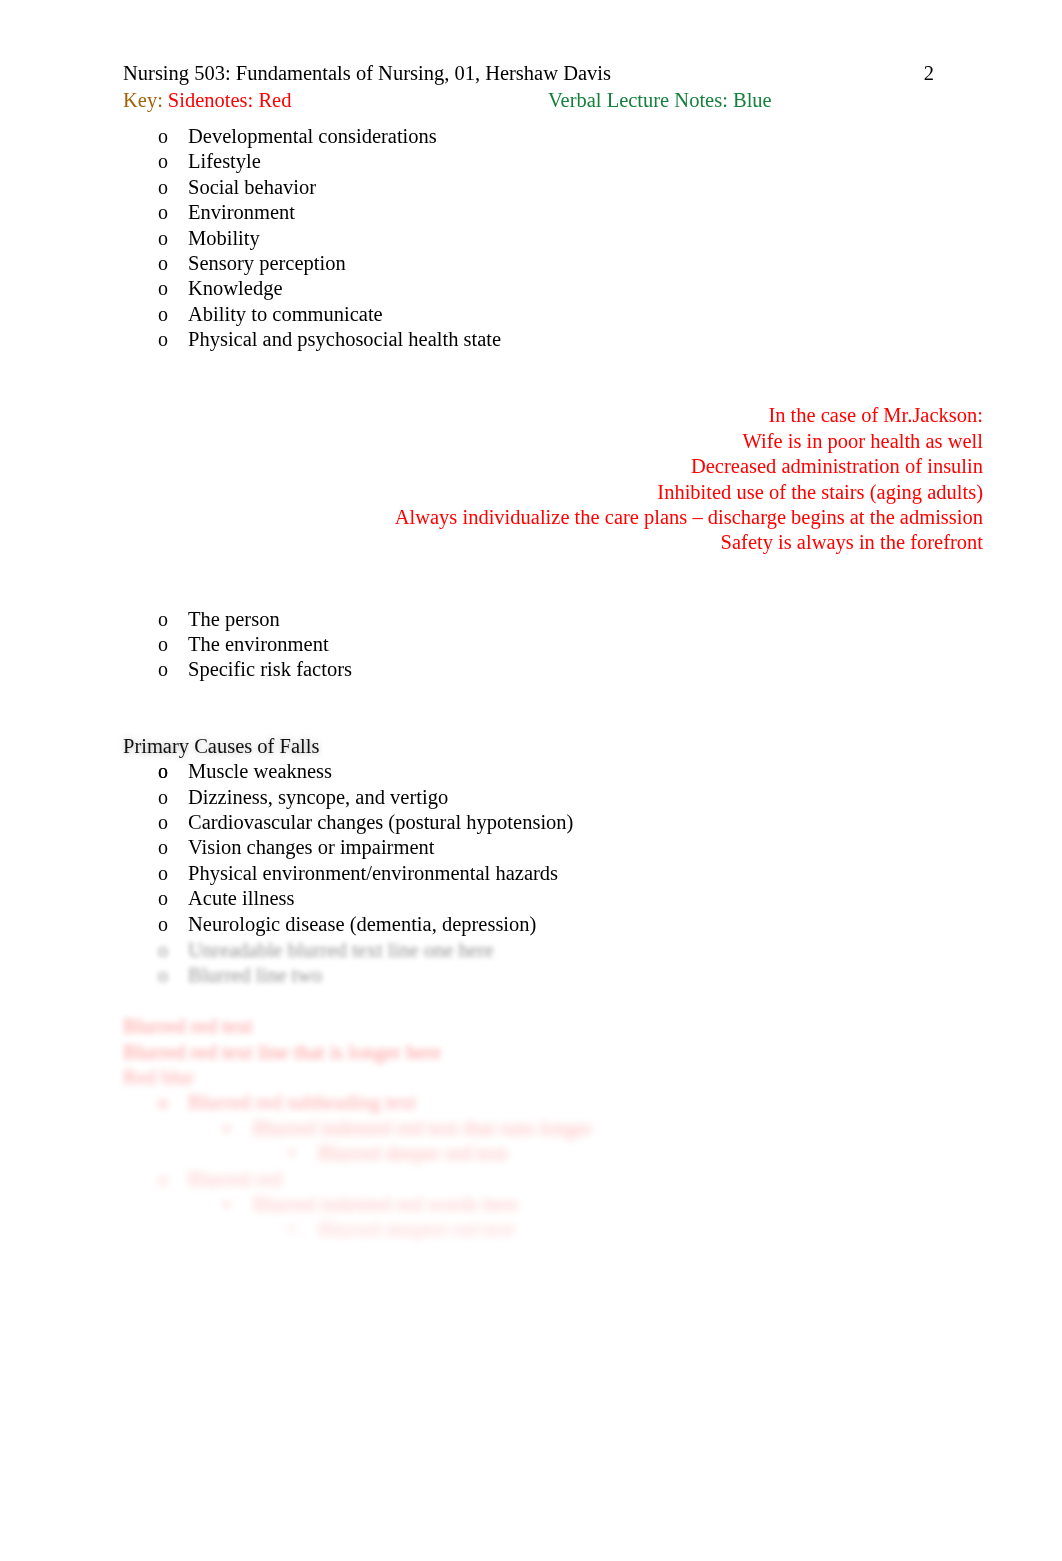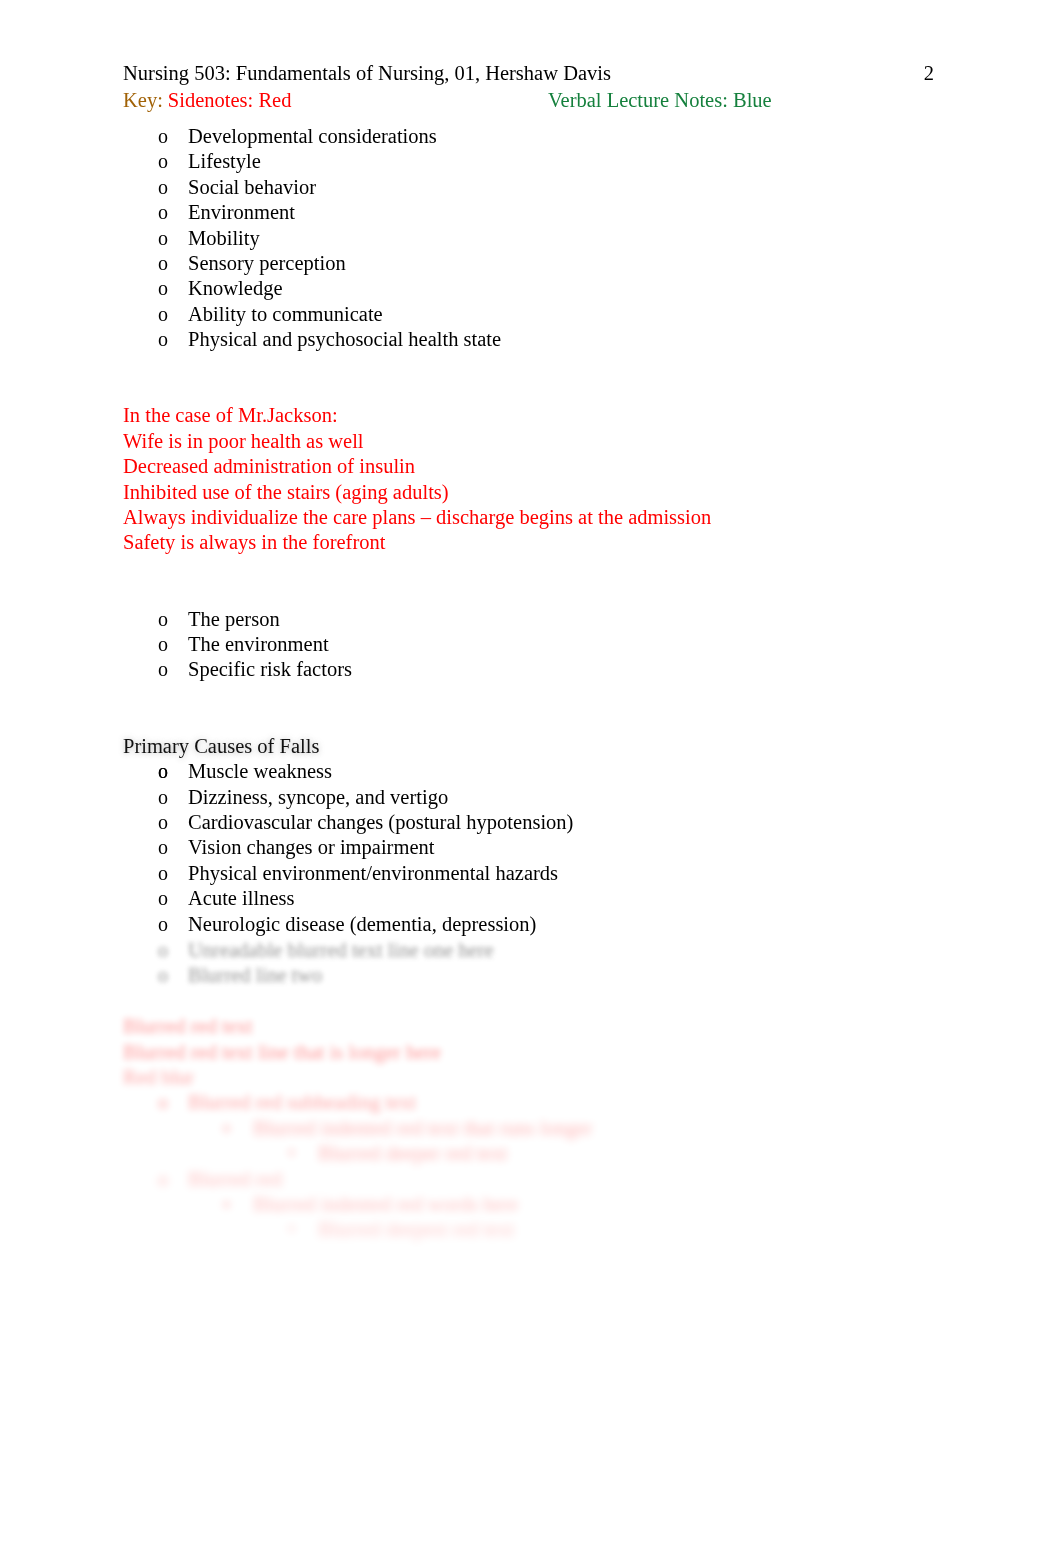--- a/index.html
+++ b/index.html
@@ -94,21 +94,21 @@
   ul.bullets > li .marker {
     position: absolute;
     left: 35px;
     top: 0;
     font-size: 20px;
   }
 
   .spacer-line { height: 25.4px; }
 
   
-  .sidenote-block { margin: 0; padding: 0; }
+  .sidenote-block { margin: 0; padding: 0; text-align: right; }
   .sidenote-line {
     color: #FF0000;
     font-size: 20.5px;
     line-height: 25.4px;
     white-space: nowrap;
   }
 
   
   .obscured {
     position: absolute;

